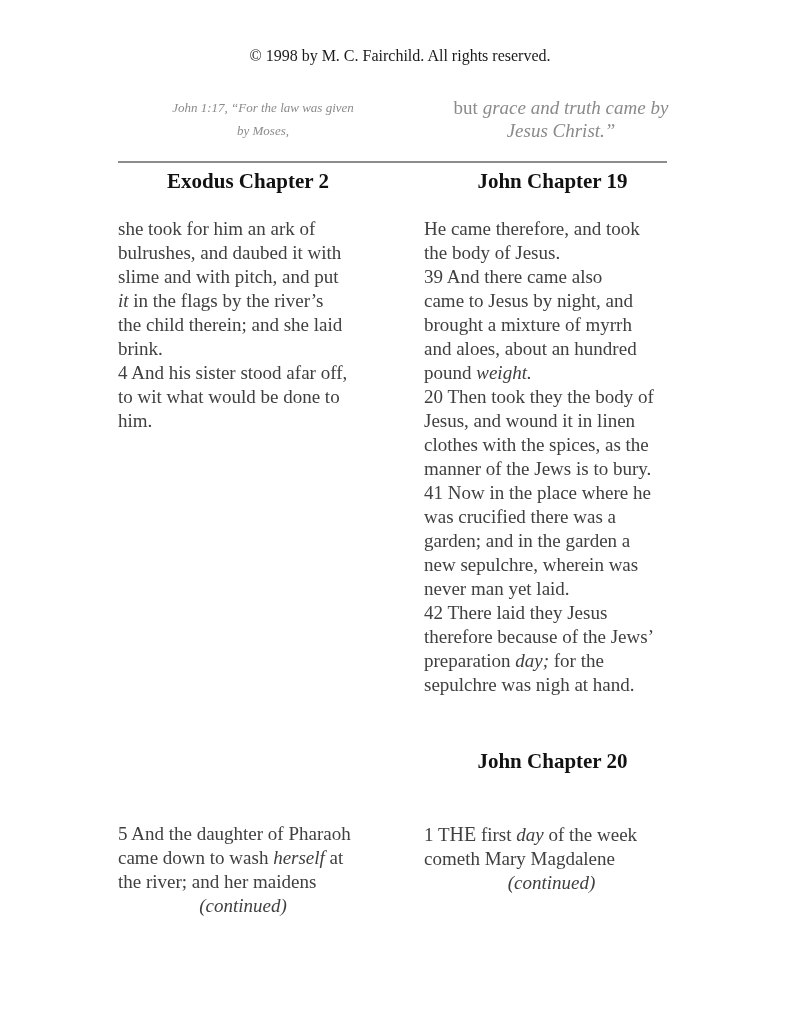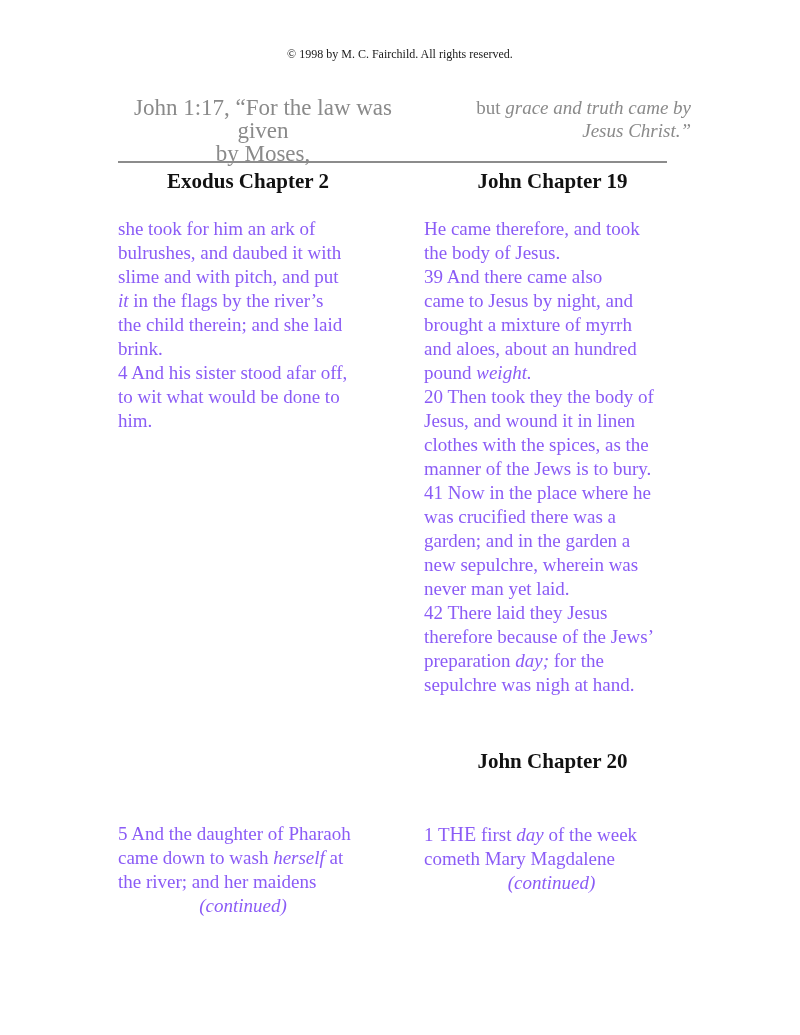--- a/index.html
+++ b/index.html
@@ -3,47 +3,47 @@
   <meta charset="utf-8">
   <style>
     html, body { margin: 0; padding: 0; background: #ffffff; }
     body {
       width: 800px; height: 1035px; position: relative; overflow: hidden;
       font-family: "Liberation Serif", "DejaVu Serif", serif;
       color: #111111;
     }
     .copyright {
       position: absolute; top: 47px; left: 0; width: 800px;
-      text-align: center; font-size: 12px; color: #1a1a1a;
+      text-align: center; font-size: 16px; color: #1a1a1a;
     }
     .quote-left {
       position: absolute; top: 96px; left: 112px; width: 302px;
-      text-align: center; font-size: 23px; line-height: 23px;
-      color: #8a8a8a; 
+      text-align: center; font-size: 13px; line-height: 23px;
+      color: #8a8a8a; font-style: italic;
     }
     .quote-right {
       position: absolute; top: 96px; left: 431px; width: 260px;
-      text-align: right; font-size: 19px; line-height: 23px;
+      text-align: center; font-size: 19px; line-height: 23px;
       color: #8a8a8a;
     }
     .quote-right .it { font-style: italic; }
     .rule {
       position: absolute; top: 161px; left: 118px; width: 549px; height: 2px;
       background: #8c8c8c;
     }
     .chapter {
       position: absolute; font-size: 21px; line-height: 26px; text-align: center;
       color: #111111;
       font-weight: bold;
     }
     .ch-left { top: 168px; left: 118px; width: 260px; }
     .ch-right-1 { top: 168px; left: 420px; width: 265px; }
     .ch-right-2 { top: 748px; left: 420px; width: 265px; }
     .col {
-      position: absolute; font-size: 19px; line-height: 24px; color: #8b5cf6;
+      position: absolute; font-size: 19px; line-height: 24px; color: #404040;
     }
     .col p { margin: 0; }
     .col-left-1 { top: 217px; left: 118px; width: 290px; }
     .col-right-1 { top: 217px; left: 424px; width: 290px; }
     .col-left-2 { top: 822px; left: 118px; width: 290px; }
     .col-right-2 { top: 822px; left: 424px; width: 290px; }
     .it { font-style: italic; }
     .sc { font-size: 20px; }
     .continued { font-style: italic; display: block; text-align: center; }
     .col-left-2 .continued { width: 250px; }

